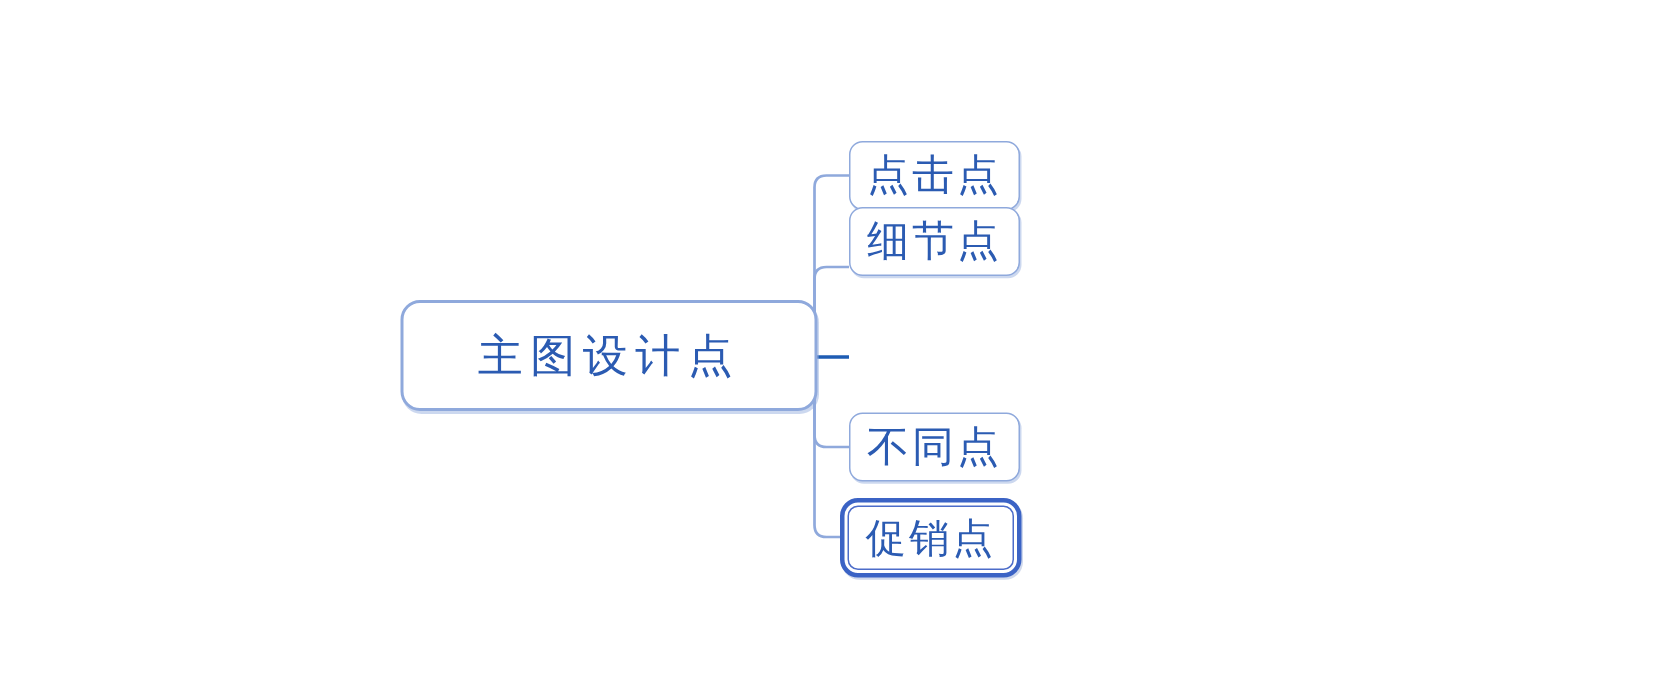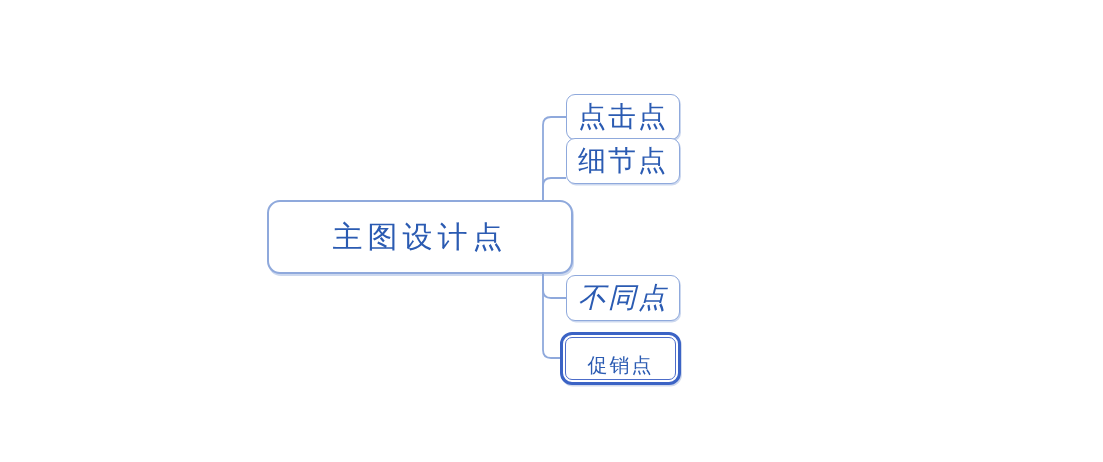--- a/index.html
+++ b/index.html
@@ -24,56 +24,56 @@
   .topic{
     position:absolute;
     box-sizing:border-box;
     display:flex;align-items:center;justify-content:center;
     background:#ffffff;
     color:var(--text);
     white-space:nowrap;
     cursor:default;
   }
   .root-topic{
-    left:267px;top:200px;width:306px;height:74px;
+    left:267px;top:200px;width:278px;height:74px;
     border:2px solid var(--line);
     border-radius:13px;
     font-size:30px;
     letter-spacing:5px;
     box-shadow:1px 2px 0 rgba(143,169,220,.45);
   }
   .child-topic{
     left:566px;width:114px;height:46px;
     border:1.5px solid var(--line);
     border-radius:9px;
     font-size:28px;
     letter-spacing:2px;
     box-shadow:1px 1.5px 0 rgba(143,169,220,.45);
   }
   .child-1{top:94px;}
   .child-2{top:138px;}
   .child-3{top:215px;}
-  .child-4{top:275px;font-style:italic;}
+  .child-4{top:275px;}
   .selected-wrap{
     position:absolute;
     left:560px;top:332px;
     border:3.5px solid var(--sel);
     border-radius:12px;
     padding:2px;
     background:#ffffff;
     box-shadow:1px 1.5px 0 rgba(120,145,200,.35);
   }
   .selected-wrap .inner-topic{
     position:relative;
     width:111px;height:43px;
     box-sizing:border-box;
     border:1.5px solid var(--selinner);
     border-radius:7px;
-    display:flex;align-items:flex-end;justify-content:center;
-    font-size:20px;
+    display:flex;align-items:center;justify-content:center;
+    font-size:27px;
     letter-spacing:2px;
     color:var(--text);
     background:#ffffff;
     white-space:nowrap;
   }
 </style>
 </head>
 <body>
 
 <div class="stage">

